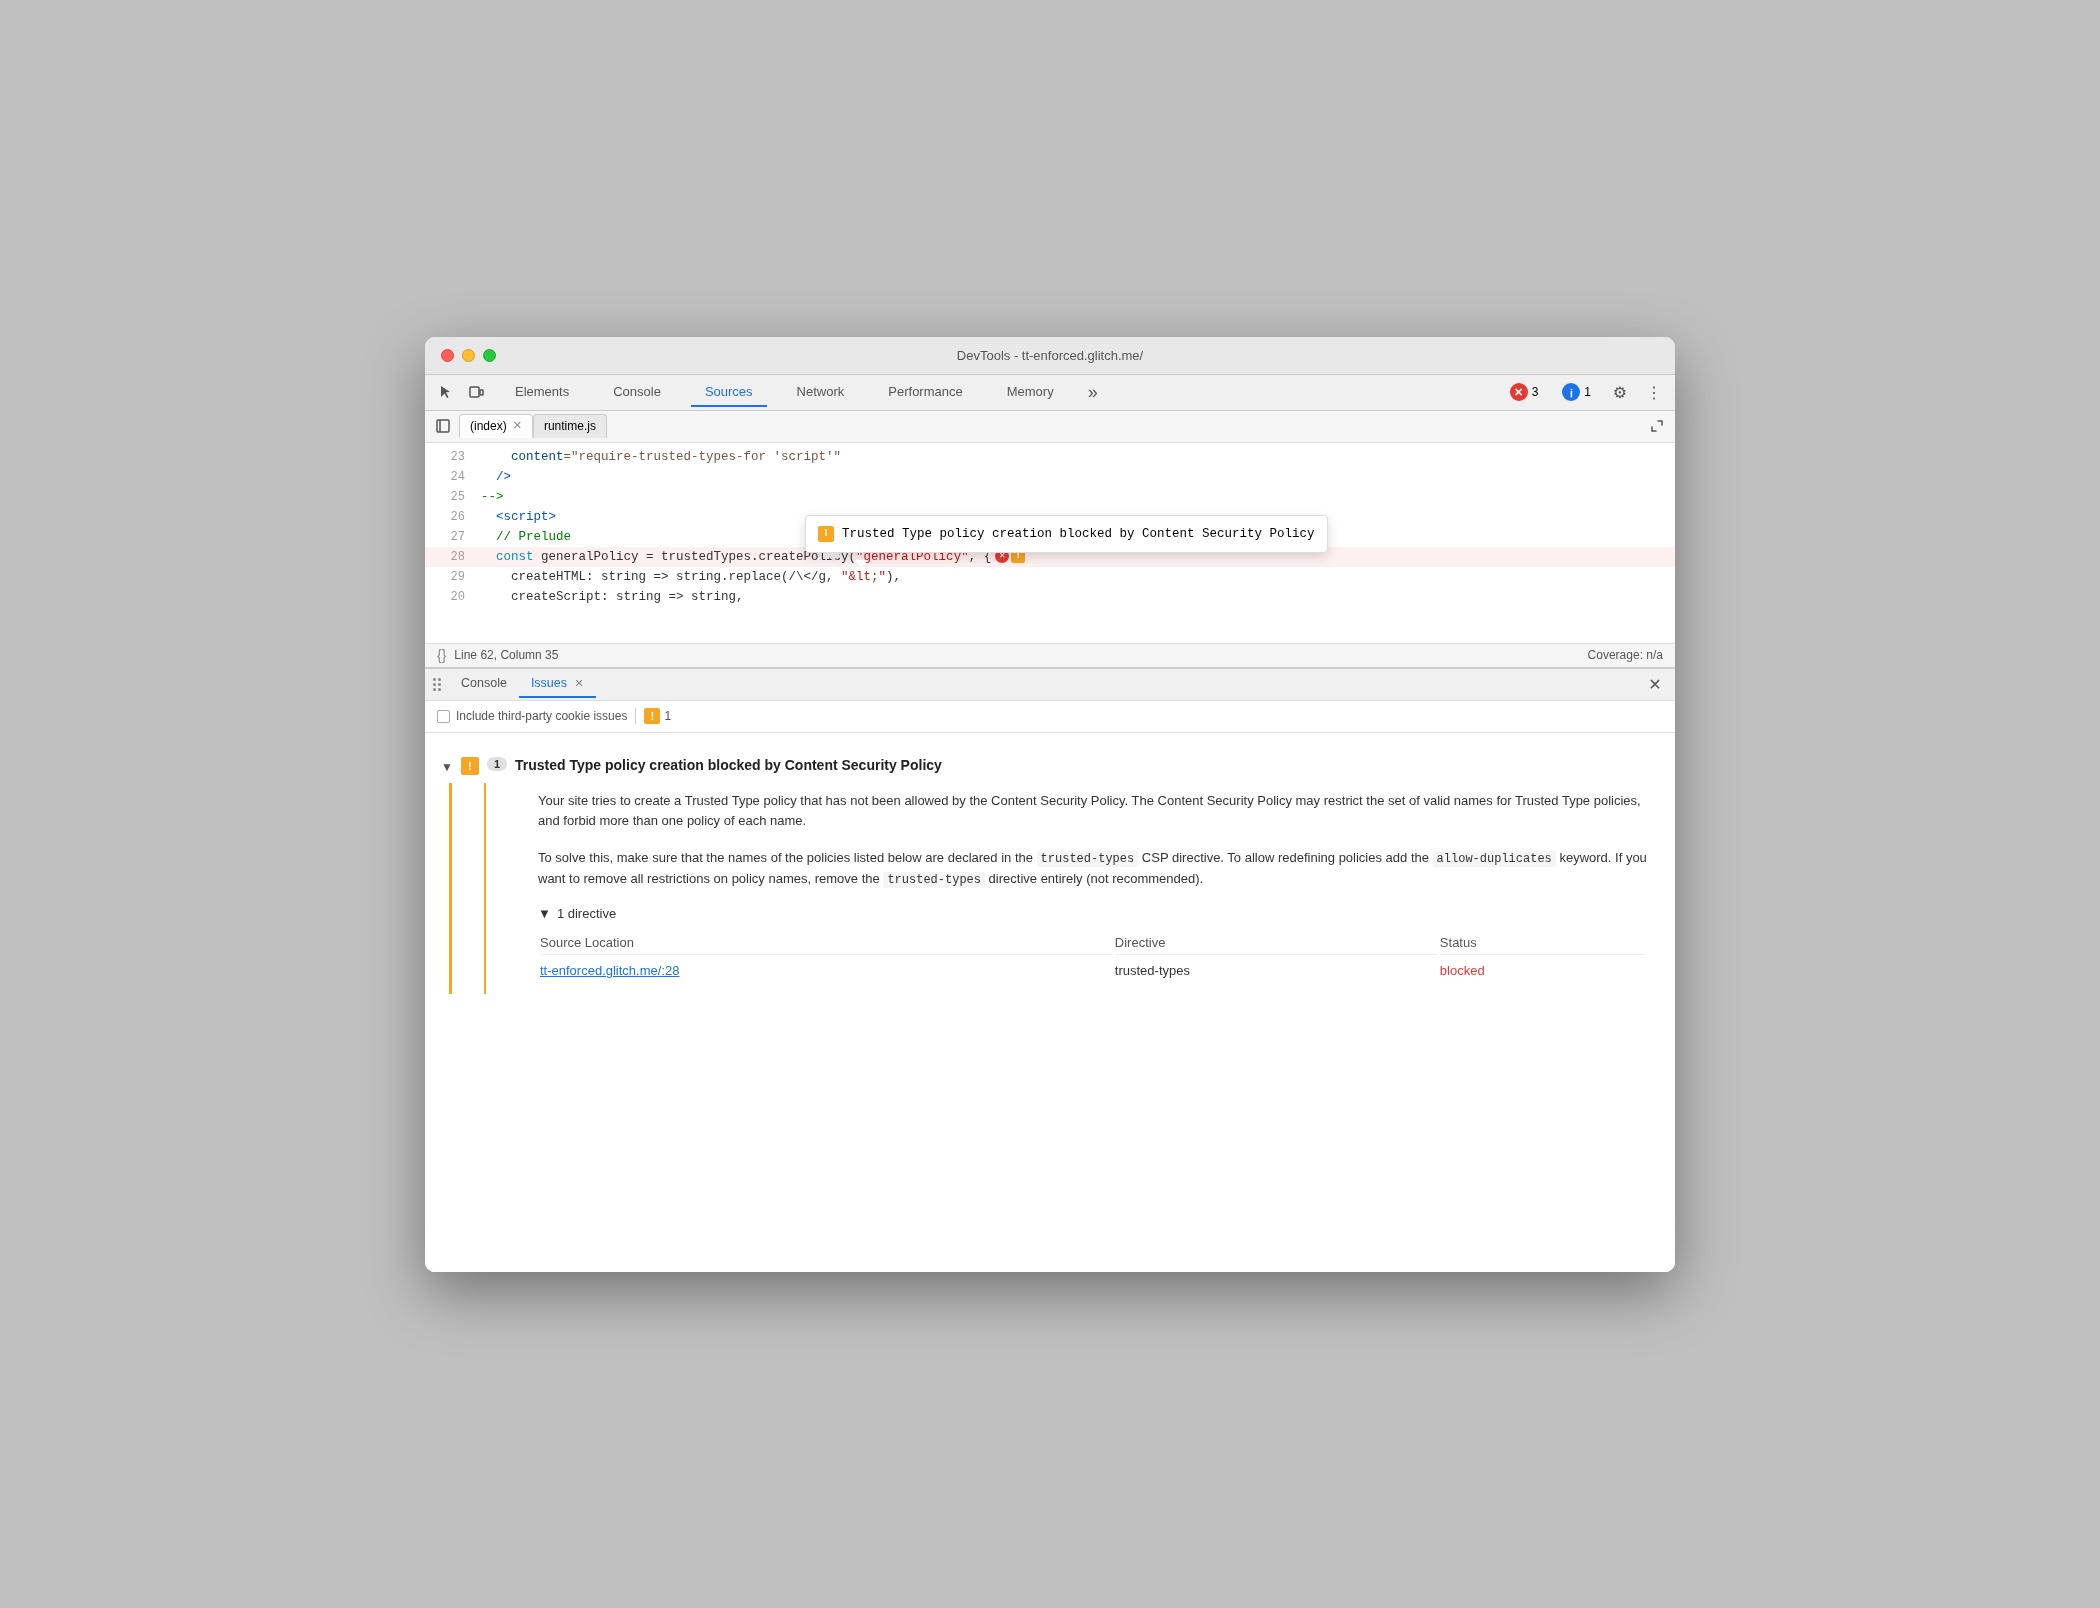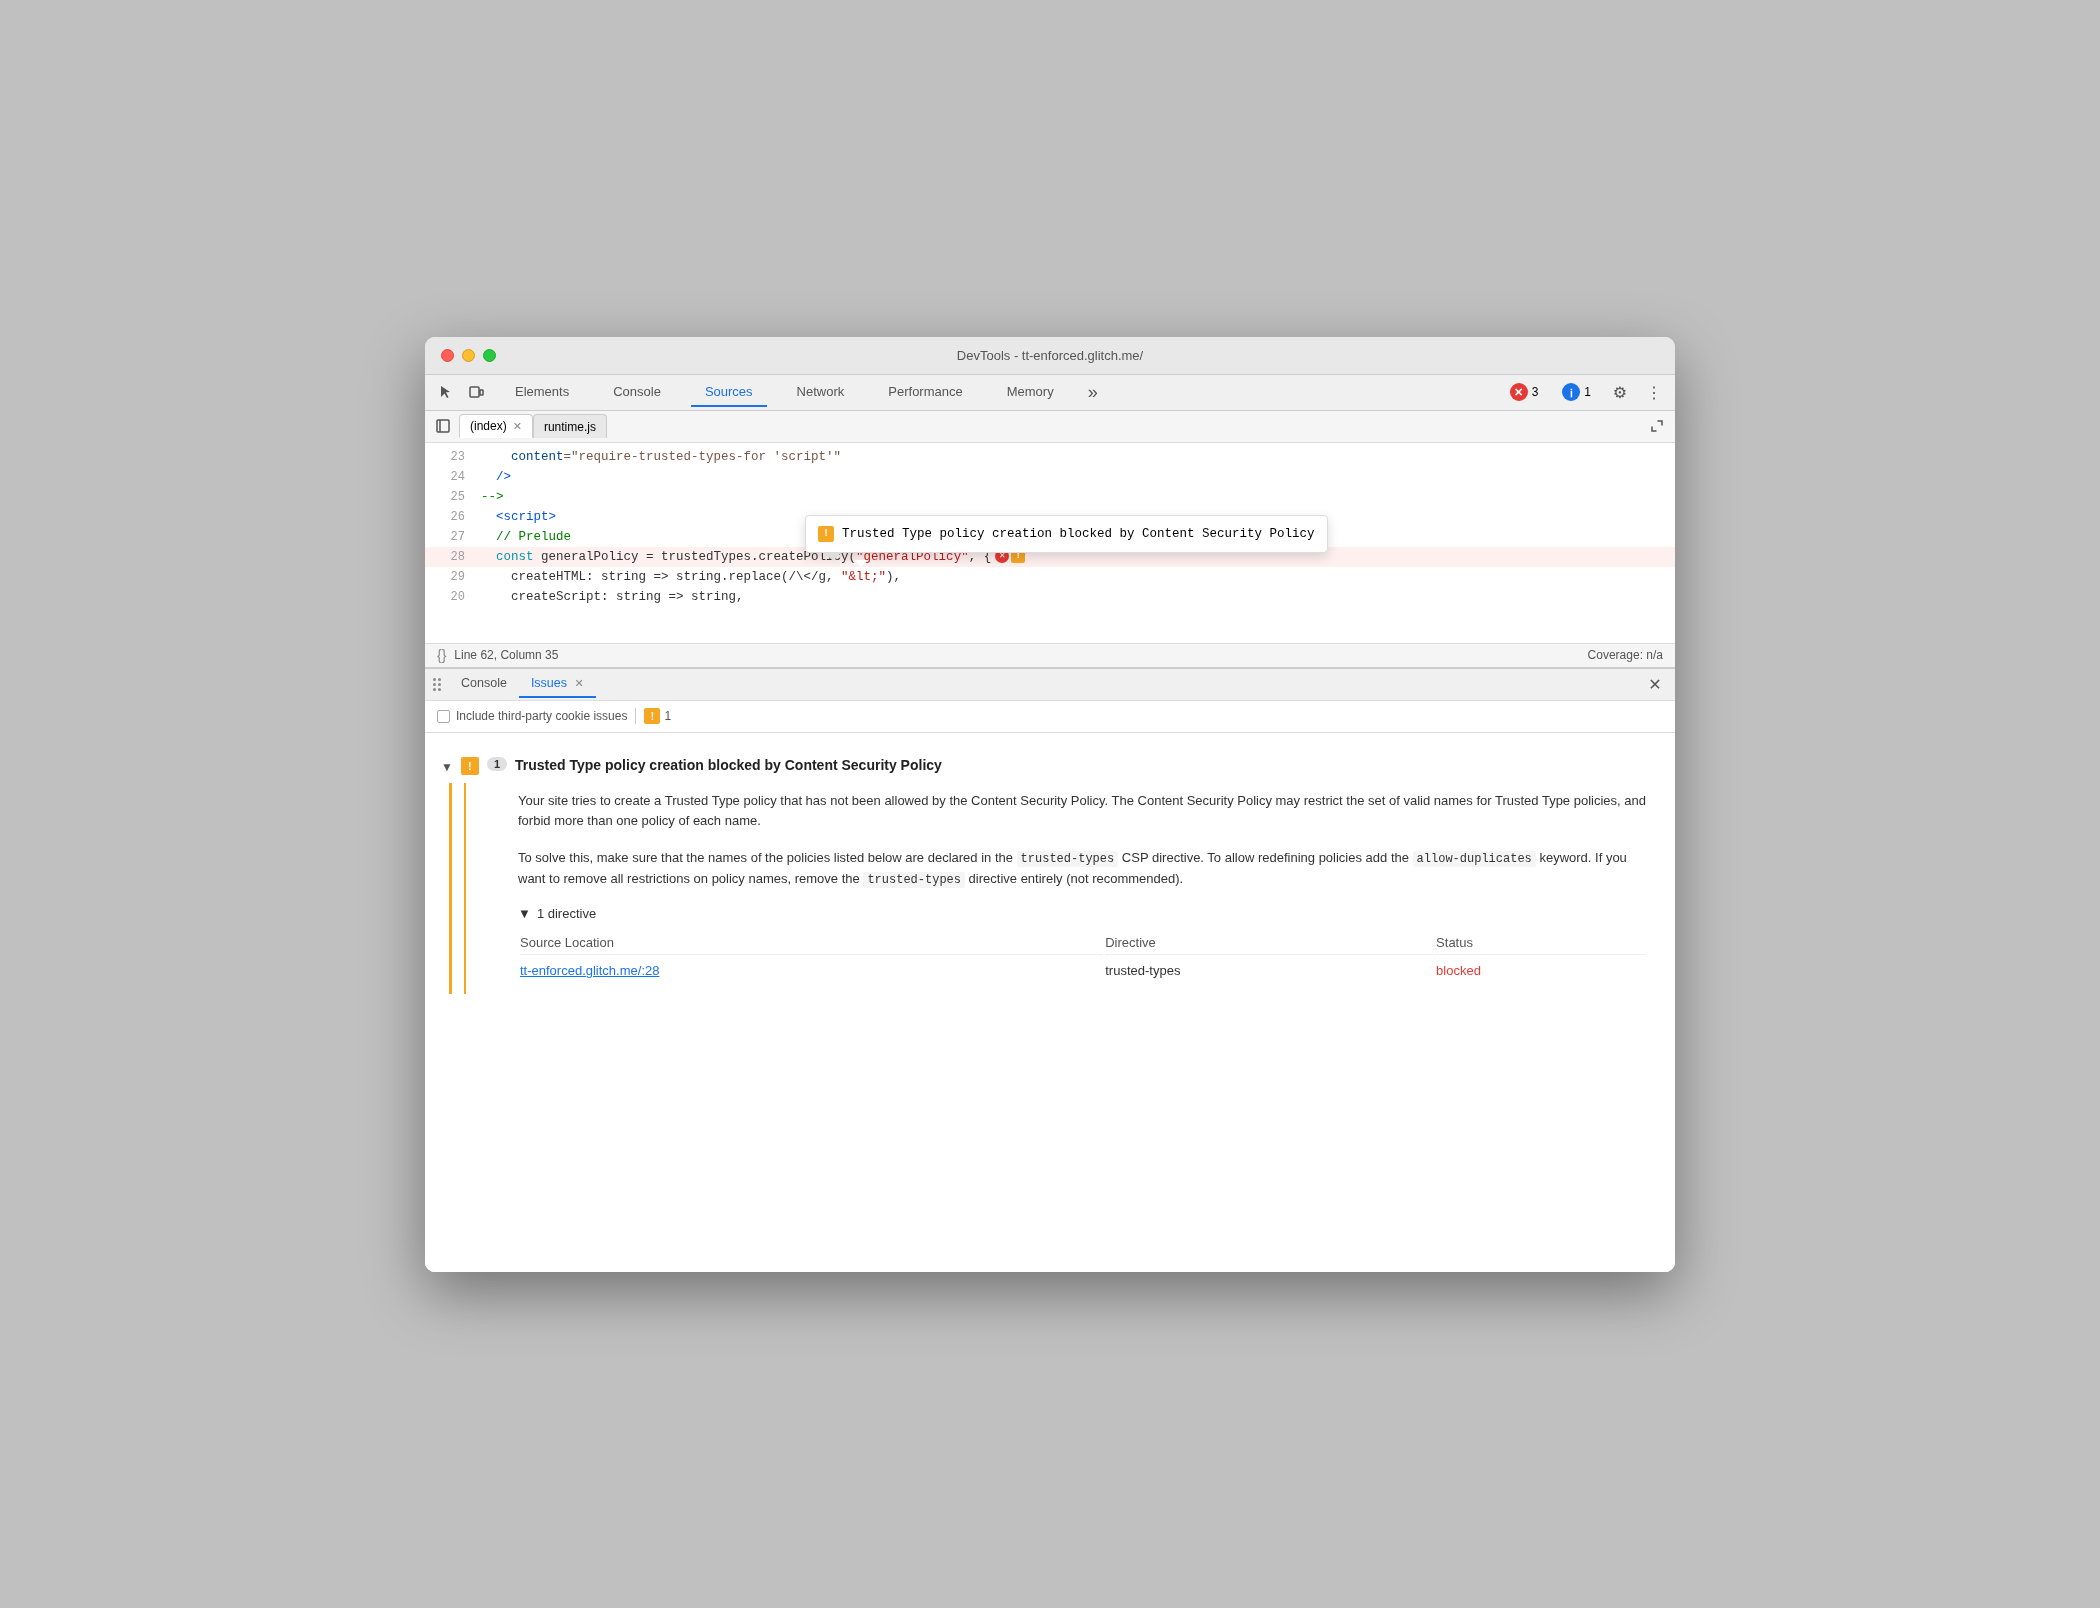--- a/index.html
+++ b/index.html
@@ -183,21 +183,21 @@
       align-items: center;
       justify-content: center;
       cursor: pointer;
       font-size: 12px;
       color: #555;
       margin-right: 6px;
     }
 
     .source-tab {
       display: flex;
-      align-items: flex-end;
+      align-items: flex-start;
       gap: 6px;
       padding: 4px 10px;
       font-size: 12px;
       cursor: pointer;
       border-radius: 4px 4px 0 0;
       background: #e8e8e8;
       border: 1px solid #ccc;
       border-bottom: none;
       height: 24px;
     }
@@ -511,20 +511,21 @@
     .issues-content {
       background: white;
       flex: 1;
       overflow-y: auto;
       padding: 16px 0;
     }
 
     .issue-item {
       border-left: 3px solid #f5a623;
       margin: 0 16px 0 24px;
+      padding-left: 20px;
     }
 
     .issue-warn-icon {
       width: 18px;
       height: 18px;
       background: #f5a623;
       border-radius: 2px;
       display: flex;
       align-items: center;
       justify-content: center;

